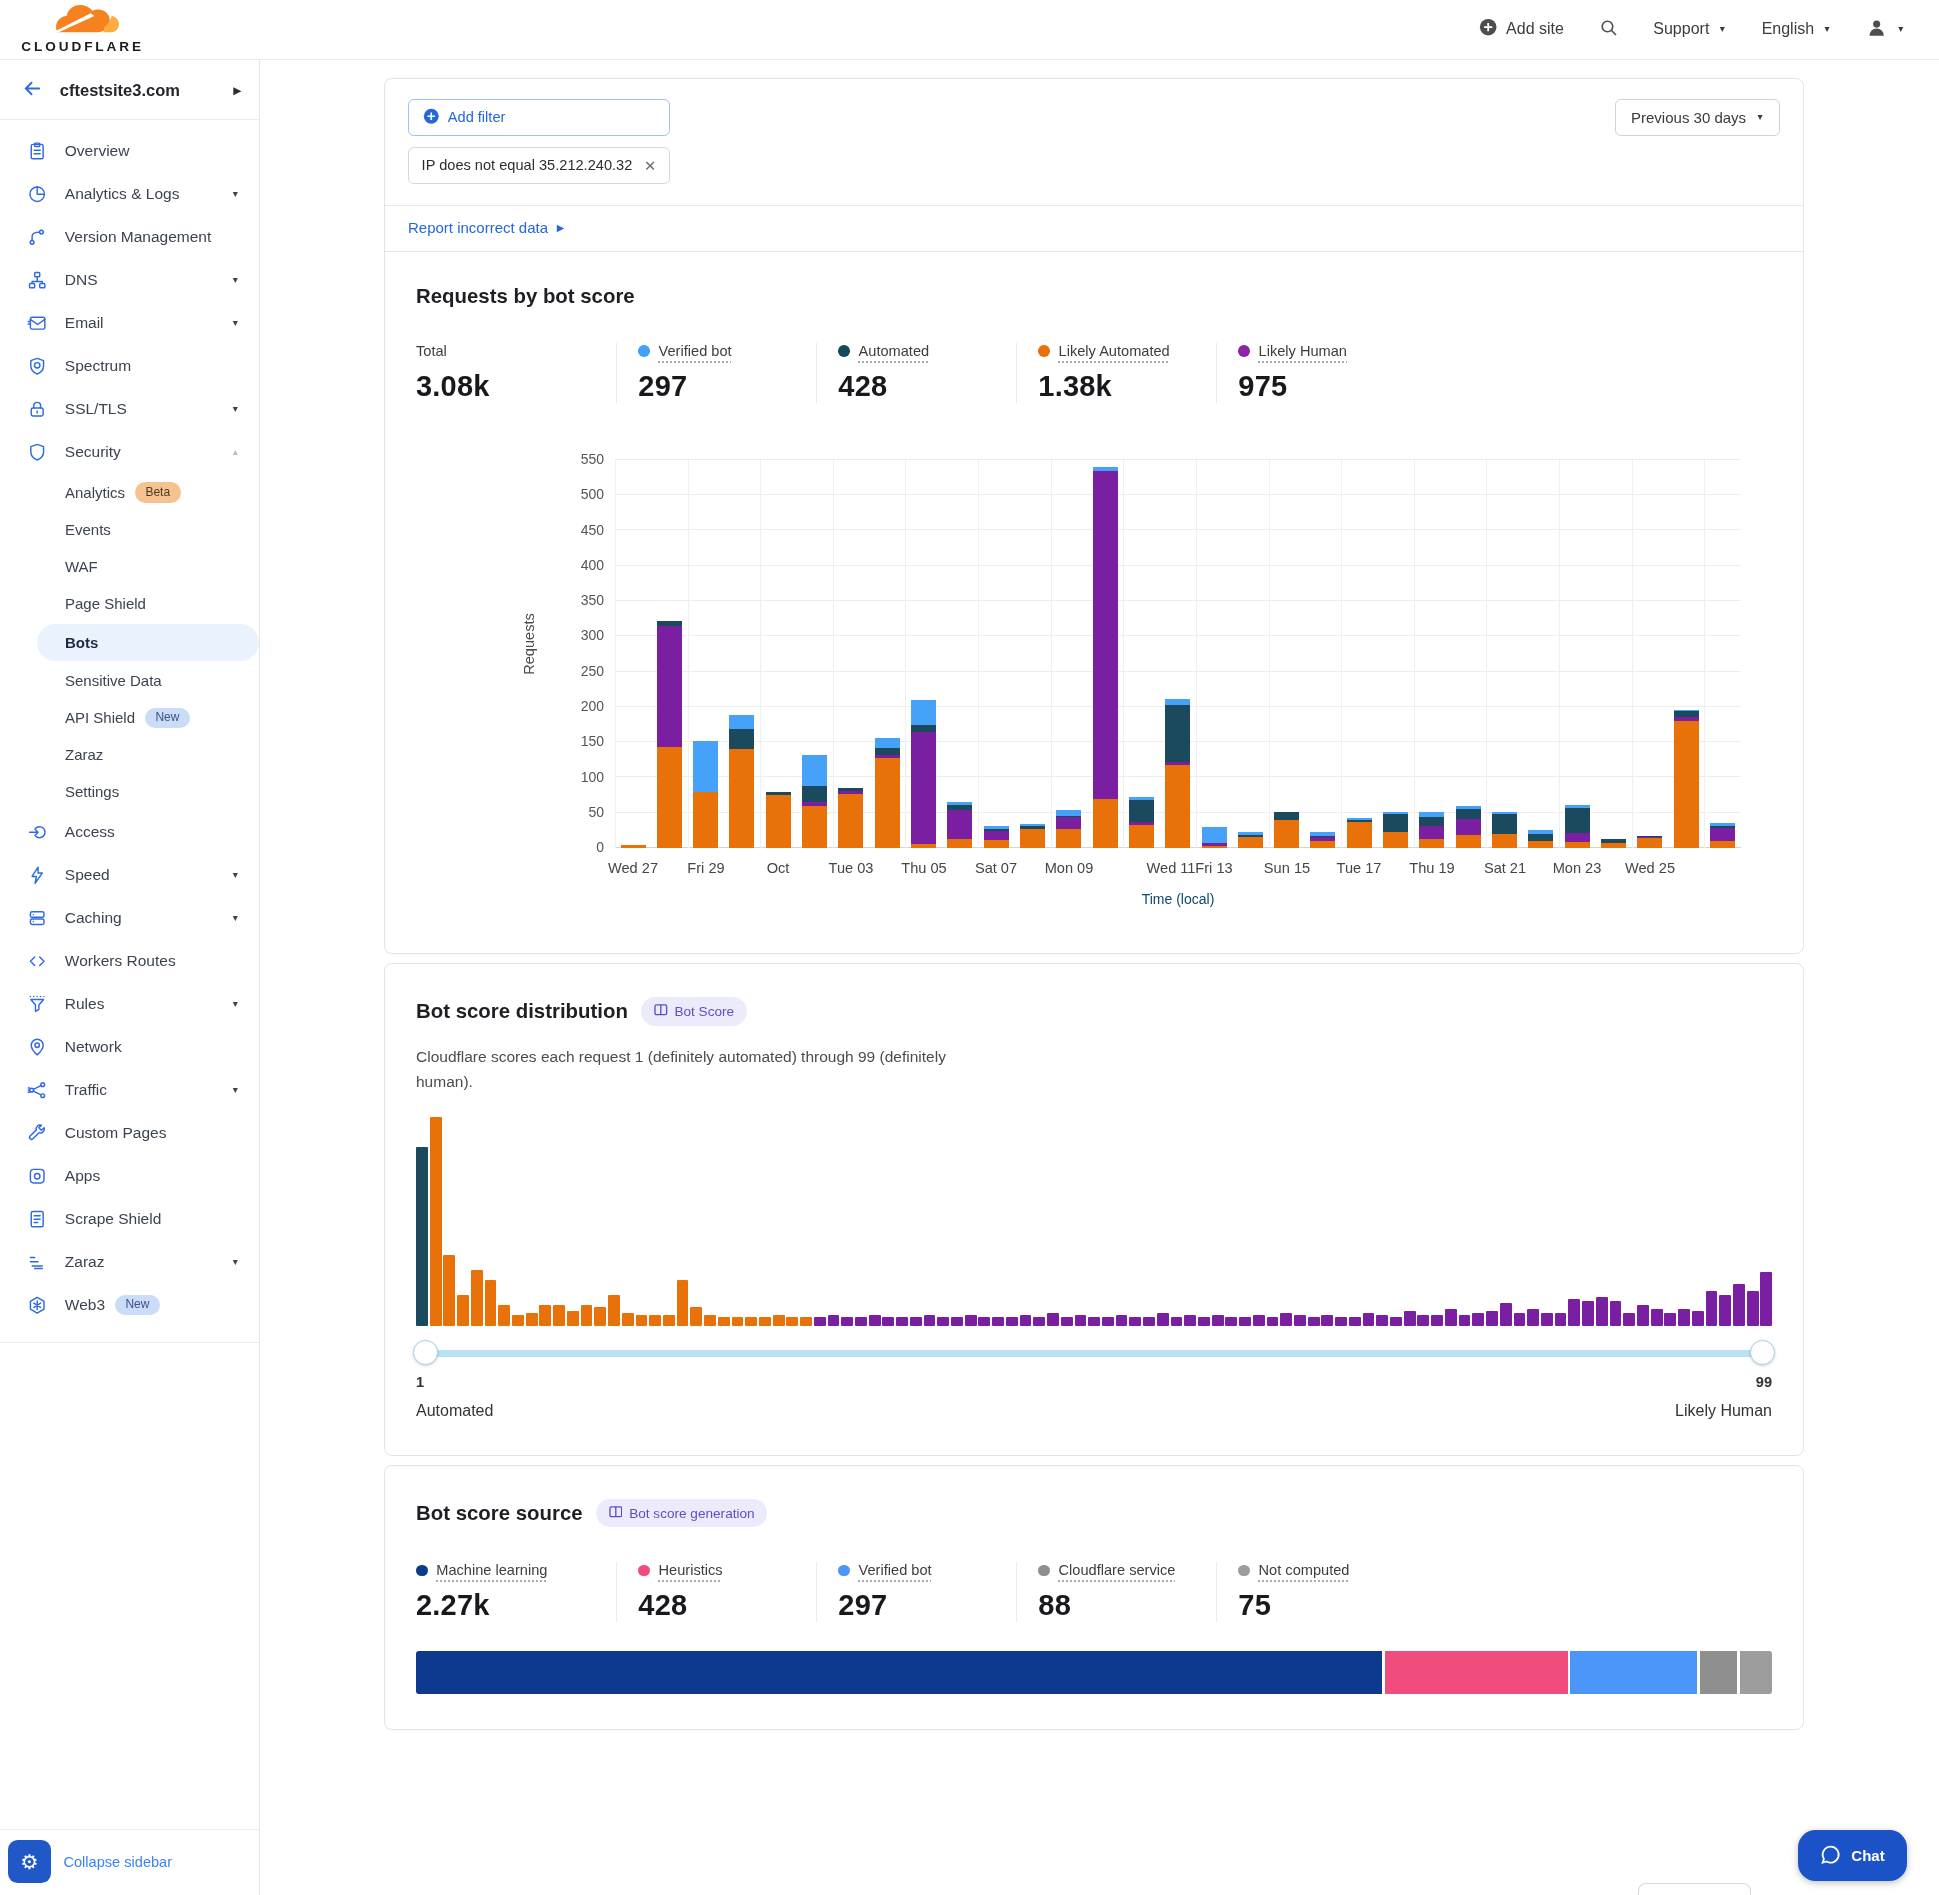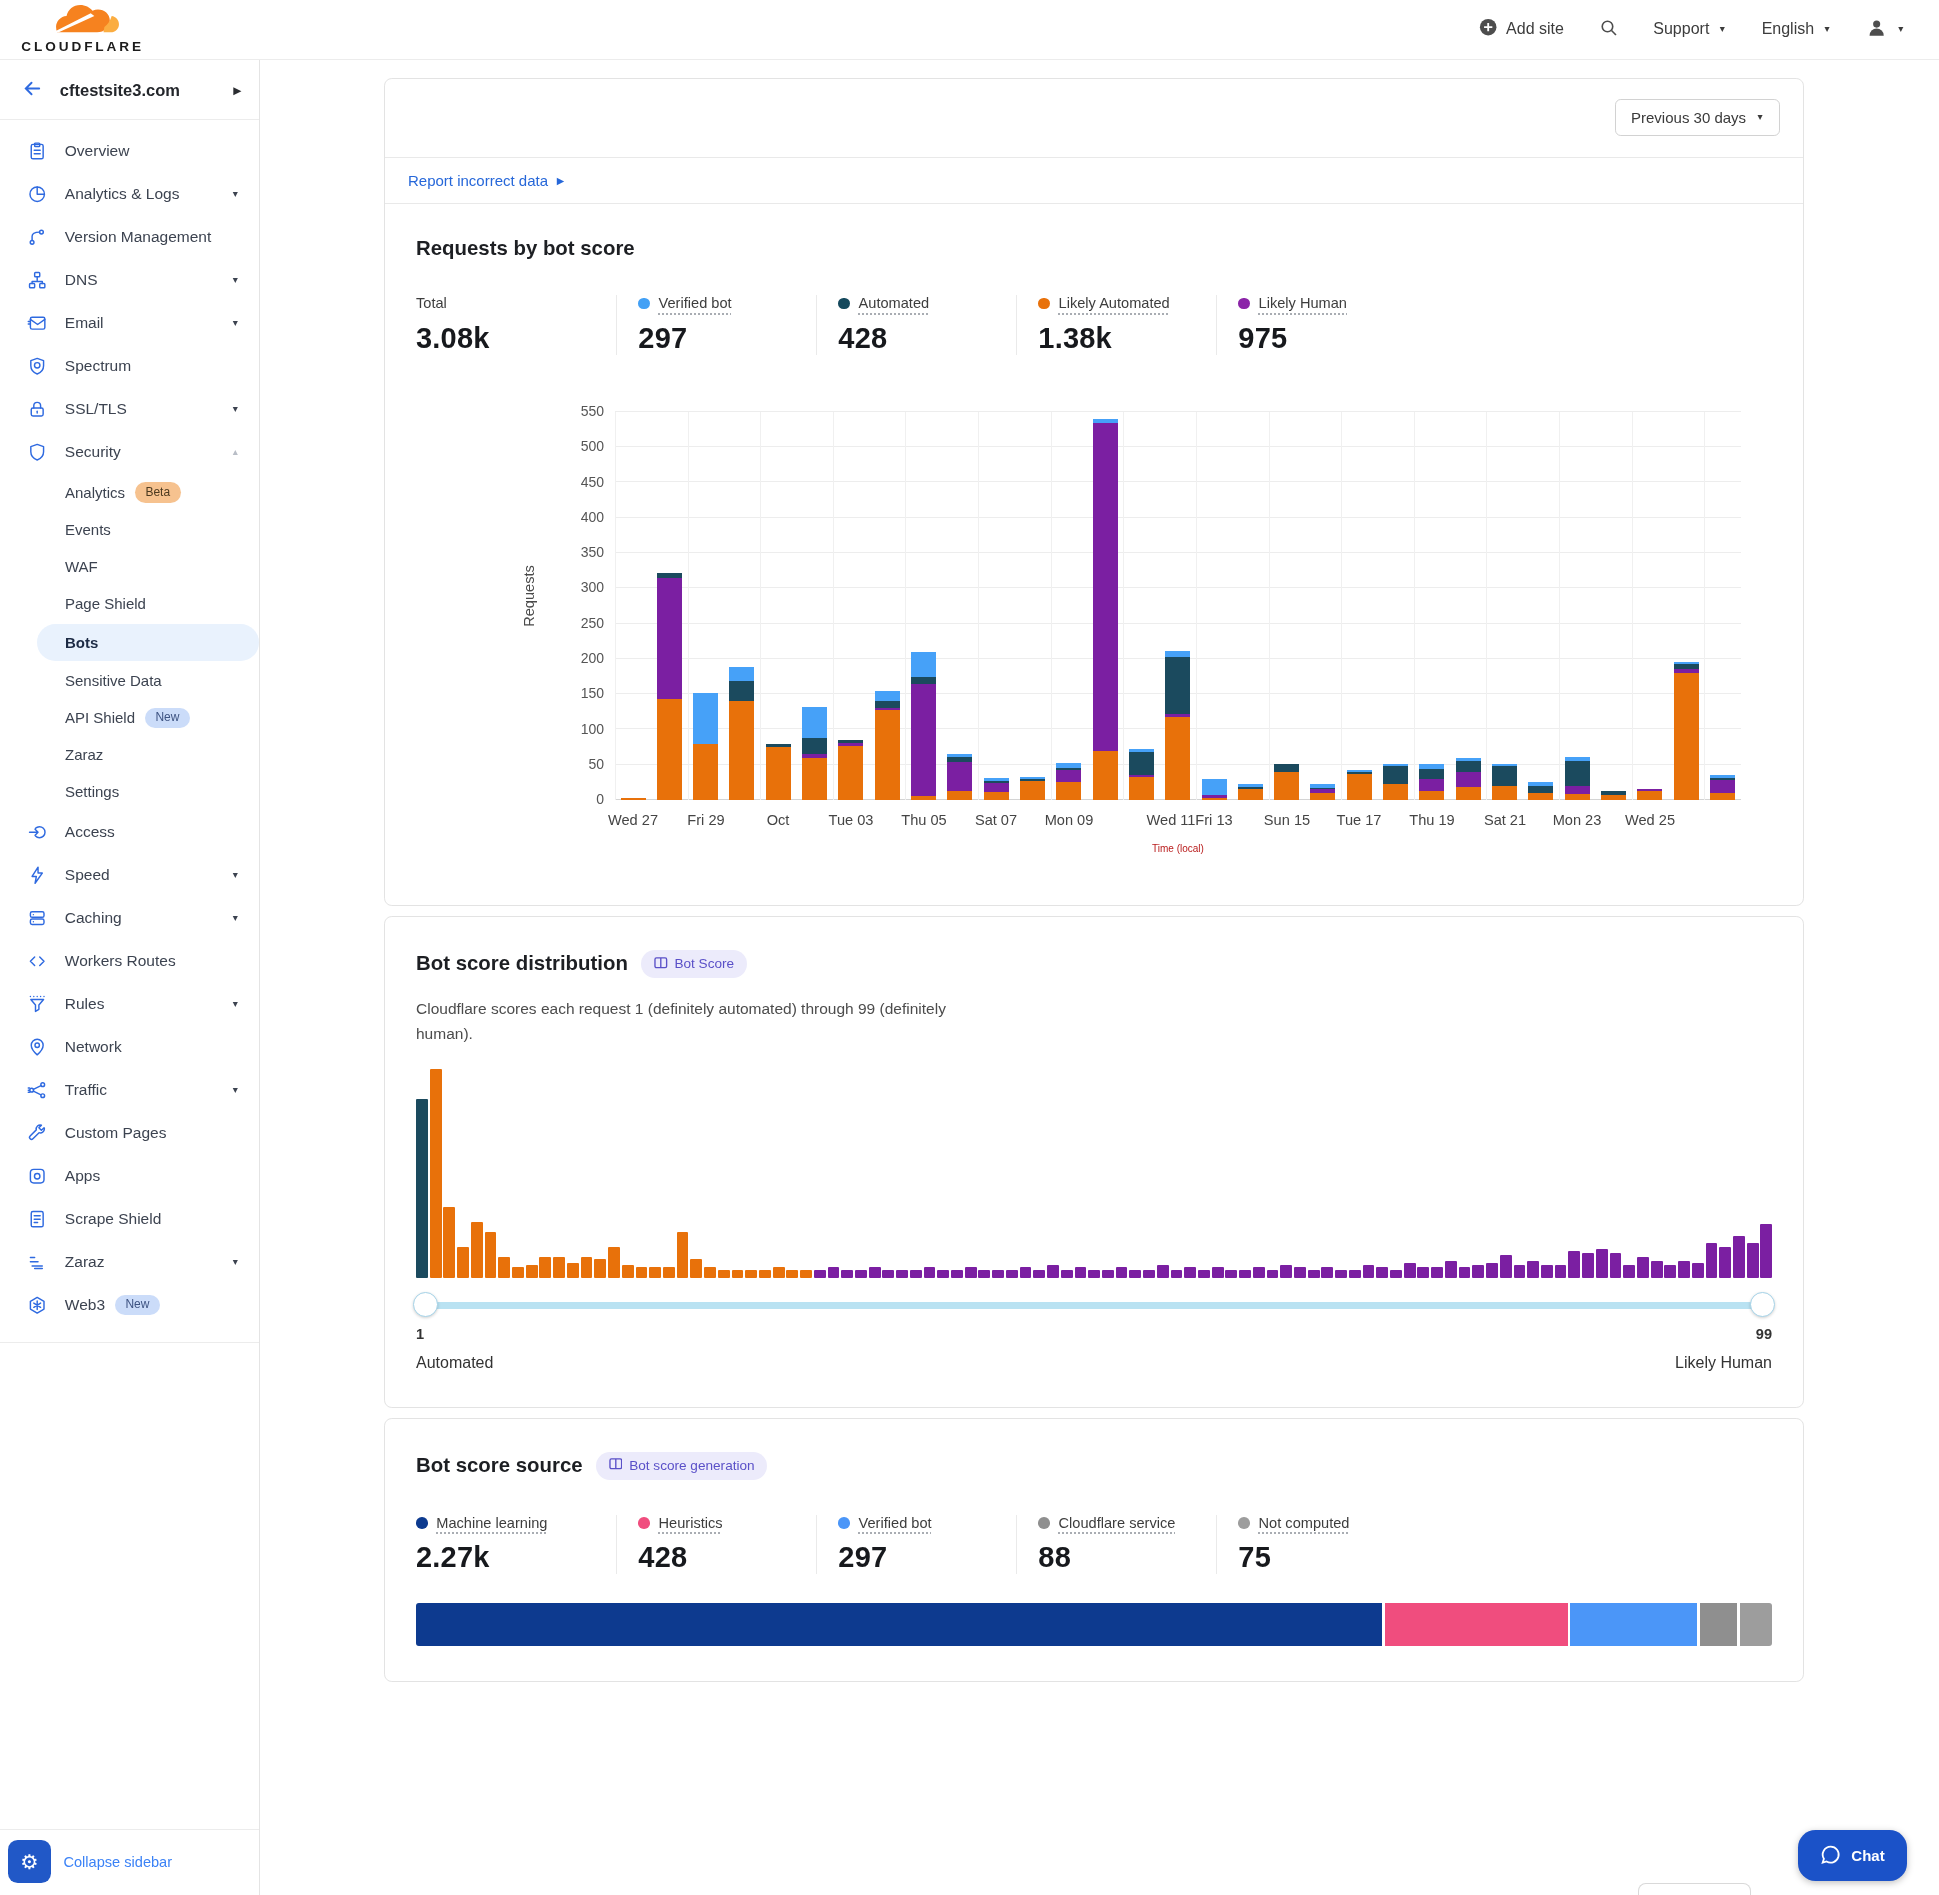--- a/index.html
+++ b/index.html
@@ -77,21 +77,21 @@
   .plot { position:absolute; left:199px; top:7.8px; width:1126px; height:388px; }
   .gl-h { position:absolute; left:0; right:0; height:1px; background:#ededed; }
   .gl-h.zero { background:#d4d4d4; }
   .gl-v { position:absolute; top:0; bottom:0; width:1px; background:#f0f0f0; }
   .ytick { position:absolute; width:64px; text-align:right; font-size:14px; color:#555; left:124px; }
   .ylab { position:absolute; left:82px; top:184px; transform:rotate(-90deg); transform-origin:center;
           font-size:14.6px; color:#4a4a4a; }
   .bar { position:absolute; bottom:0; width:25px; display:flex; flex-direction:column-reverse; }
   .seg { width:100%; }
   .xtick { position:absolute; top:408px; transform:translateX(-50%); font-size:14.6px; color:#454545; white-space:nowrap; }
-  .xlab { position:absolute; top:439px; left:762px; transform:translateX(-50%); font-size:10px; color:#b91c1c; }
+  .xlab { position:absolute; top:439px; left:762px; transform:translateX(-50%); font-size:14px; color:#0c4a6e; }
   
   .sect-pad { padding:33px 31px 35px; }
   .hist { display:flex; align-items:flex-end; gap:1.9px; height:210px; margin-top:21.3px; }
   .hist .hbar { flex:1 1 0; border-radius:1px; }
   .slider { position:relative; height:27px; margin-top:13.6px; }
   .track { position:absolute; top:10.7px; left:0; right:0; height:6.8px; background:#b9e2f2; border-radius:3.9px; }
   .handle { position:absolute; top:1px; width:25px; height:25px; border-radius:50%; background:#fff;
             border:1.9px solid #a5d3e8; box-shadow:0 1px 2.9px rgba(0,0,0,.18); cursor:pointer; }
   .handle.l { left:-2.9px; } .handle.r { right:-2.9px; }
   .slider-ends { display:flex; justify-content:space-between; margin-top:7.8px; }
@@ -406,20 +406,35 @@
       <button class="gear-btn">
           <span>⚙</span>
         </button>
       <span class="collapse-label">Collapse sidebar</span>
     </div>
   </div>
 
   <div class="main">
     <div class="card">
       <div class="sect-filter">
+        <div class="filter-left">
+          <button class="btn-addfilter">
+            <span>
+              <svg width="16.5" height="16.5" viewBox="0 0 20 20">
+                  <circle cx="10" cy="10" r="9" fill="#2667d9"></circle>
+                  <path d="M10 5.5v9M5.5 10h9" stroke="#fff" stroke-width="2"></path>
+                </svg>
+            </span>
+            <span>Add filter</span>
+          </button>
+          <span class="chip">
+            <span>IP does not equal 35.212.240.32</span>
+            <span class="chip-x">✕</span>
+          </span>
+        </div>
         <button class="btn-range">
           <span>Previous 30 days</span>
           <span class="caret-dn">▼</span>
         </button>
       </div>
       <div class="hr"></div>
       <div class="sect-report">
         <span class="report-link">
           <span>Report incorrect data</span>
           <span class="tri-right">▶</span>

